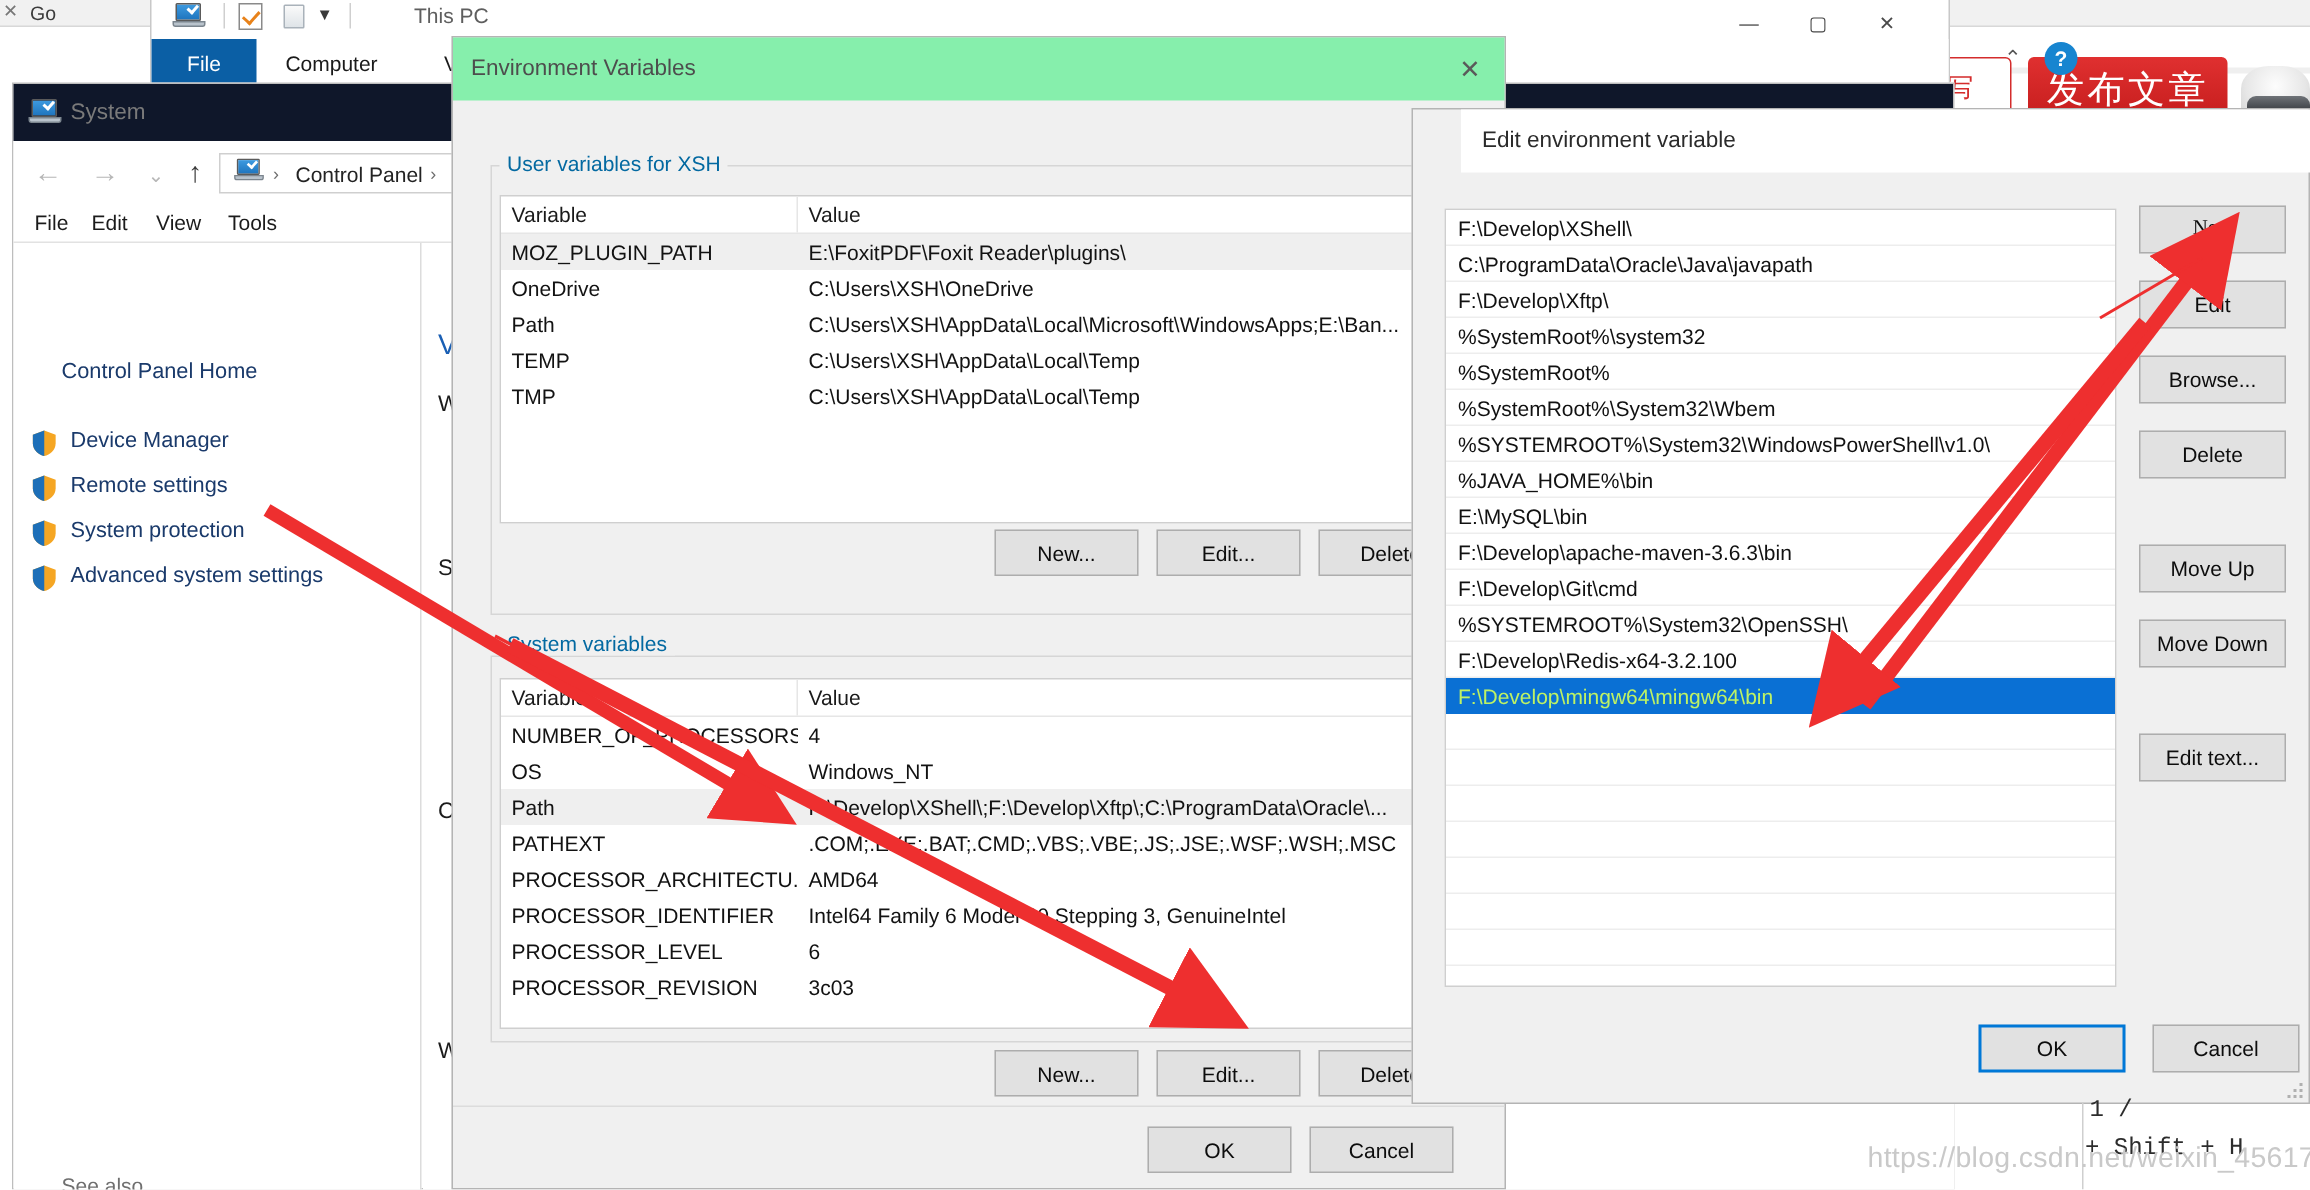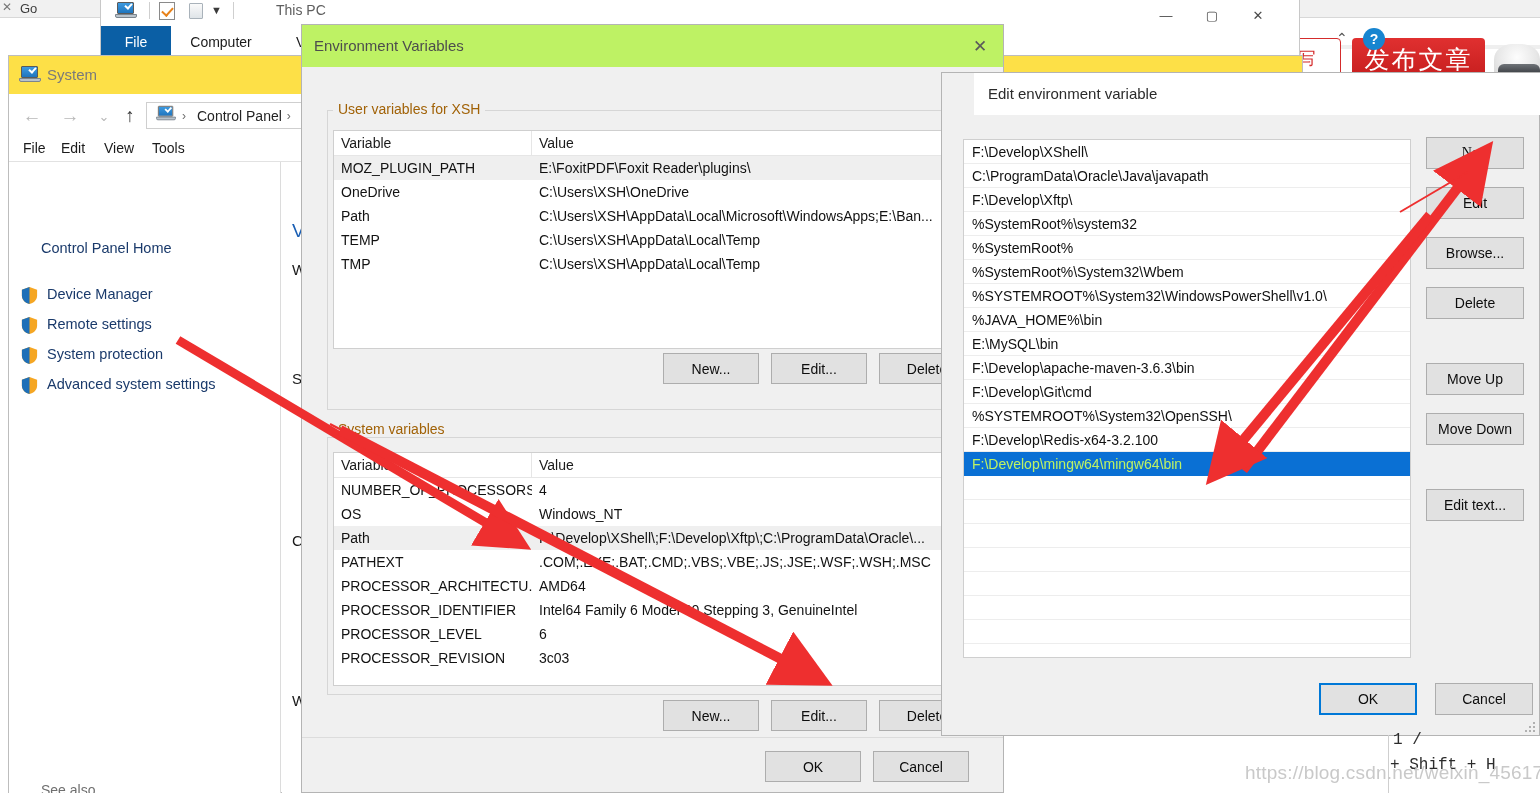--- a/index.html
+++ b/index.html
@@ -124,21 +124,21 @@
   }
   .ribbon-collapse {
     position:absolute; left:1235px; top:50px; font-size:14px; color:#555;
   }
 
   
   .system-win {
     position:absolute; left:8px; top:55px; width:1295px; height:738px;
     background:#ffffff; border:1px solid #bdbdbd;
   }
-  .sys-titlebar { position:absolute; left:0; top:0; width:100%; height:38px; background:#fde047; }
+  .sys-titlebar { position:absolute; left:0; top:0; width:100%; height:38px; background:#0f172a; }
   .sys-title-text { position:absolute; left:38px; top:10px; font-size:15px; color:#7a7a7a; }
   .sys-title-icon { position:absolute; left:10px; top:10px; }
   .sys-addrbar { position:absolute; left:0; top:38px; width:100%; height:42px; background:#fff; }
   .nav-arrow {
     position:absolute; top:10px; width:26px; height:24px;
     display:flex; align-items:center; justify-content:center; font-size:19px; color:#b7b7b7;
   }
   .nav-arrow.enabled { color:#3a3a3a; }
   .addr-box {
     position:absolute; left:137px; top:8px; width:1060px; height:27px;
@@ -160,29 +160,29 @@
   .sys-rightpane { position:absolute; left:273px; top:106px; width:1021px; height:632px; background:#fff; }
   .rp-text { position:absolute; font-size:15px; color:#1a1a1a; white-space:nowrap; }
   .rp-text.blue { color:#1a5fb4; font-size:19px; }
 
   
   .envdlg {
     position:absolute; left:301px; top:24px; width:703px; height:769px;
     background:#f0f0f0; border:1px solid #b4b4b4;
     box-shadow: 0 0 0 0 rgba(0,0,0,0);
   }
-  .envdlg-title { position:absolute; left:0; top:0; width:100%; height:42px; background:#bef264; }
+  .envdlg-title { position:absolute; left:0; top:0; width:100%; height:42px; background:#86efac; }
   .envdlg-title-text { position:absolute; left:12px; top:12px; font-size:15px; color:#4d4d4d; }
   .dlg-close {
     position:absolute; top:0; right:0; width:46px; height:42px;
     display:flex; align-items:center; justify-content:center; font-size:17px; color:#5a5a5a;
   }
   .groupbox { position:absolute; border:1px solid #d6d6d6; }
   .groupbox-label {
-    position:absolute; background:#f0f0f0; padding:0 5px; font-size:14px; color:#a16207;
+    position:absolute; background:#f0f0f0; padding:0 5px; font-size:14px; color:#0369a1;
   }
   .vartable {
     position:absolute; background:#fff; border:1px solid #cfcfcf; overflow:hidden;
   }
   .vt-head { display:flex; height:25px; border-bottom:1px solid #e6e6e6; }
   .vt-head .c1 { width:198px; padding-left:7px; font-size:14px; color:#1a1a1a; line-height:25px;
                  border-right:1px solid #e6e6e6; }
   .vt-head .c2 { flex:1; padding-left:7px; font-size:14px; color:#1a1a1a; line-height:25px; }
   .vt-row { display:flex; height:24px; }
   .vt-row.selected { background:#efefef; }

